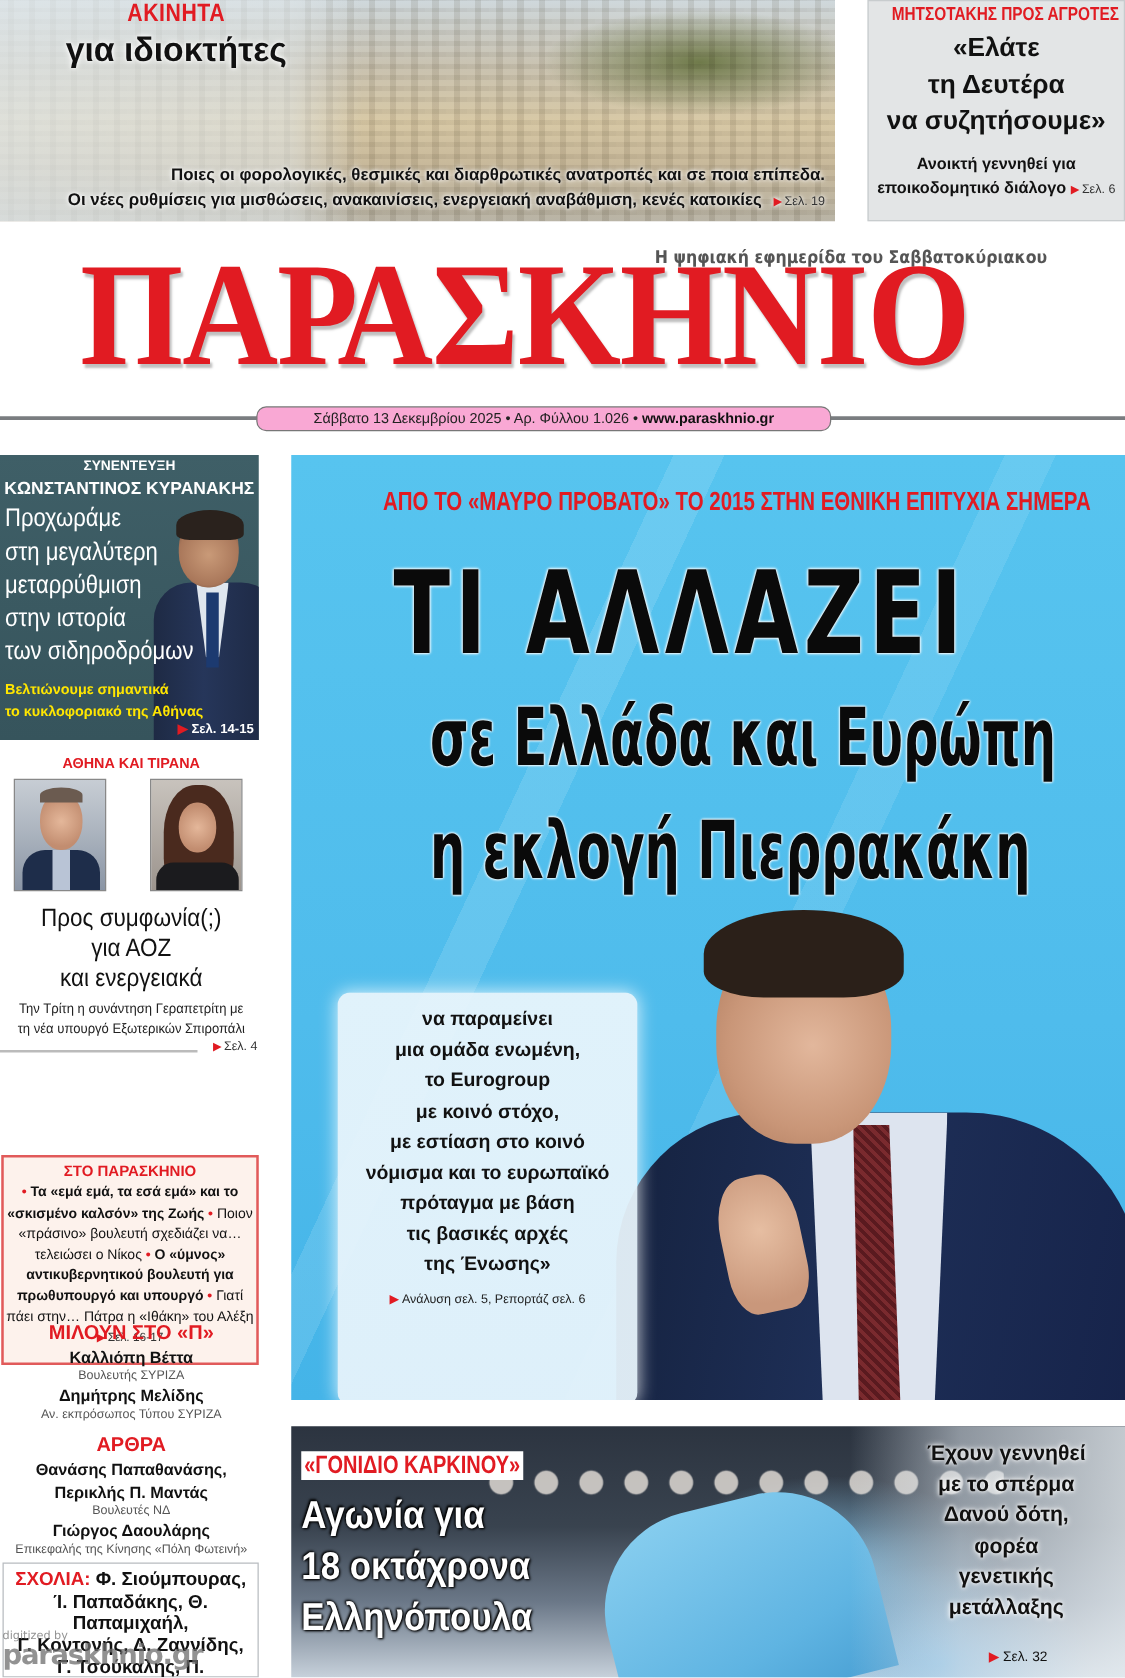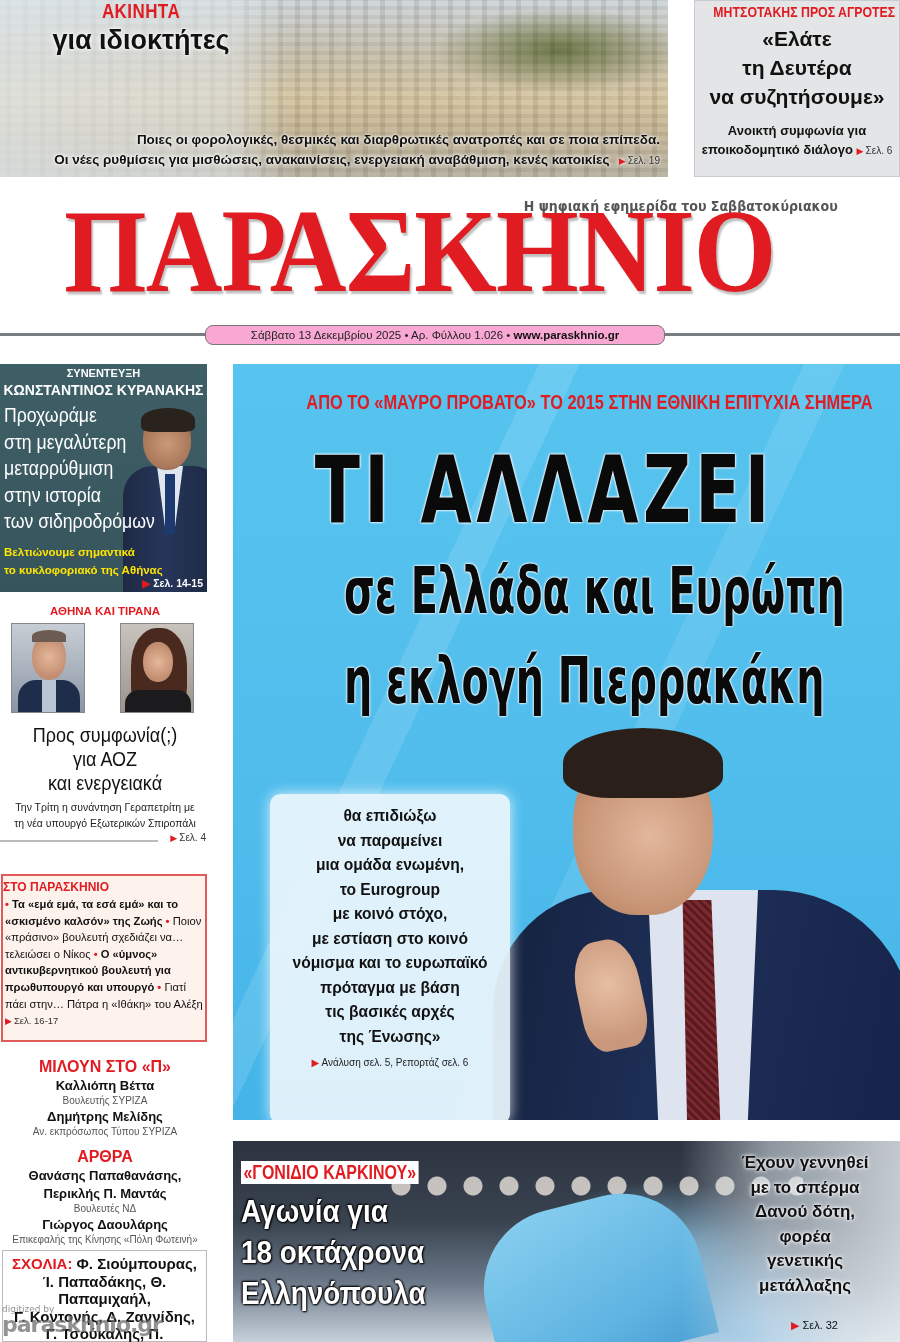--- a/index.html
+++ b/index.html
@@ -136,22 +136,22 @@
   .photo.woman .hair { position: absolute; left: 10px; top: 4px; width: 56px; height: 84px; border-radius: 45% 45% 30% 30%; background: #4a2a1e; }
   .photo.woman .face { left: 22px; top: 18px; width: 30px; height: 40px; }
   .photo.woman .coat { position: absolute; left: 4px; top: 66px; width: 66px; height: 30px; border-radius: 14px 14px 0 0; background: #1b1b1e; }
   .ah-title { font-size: 20px; line-height: 24px; color: #111; margin-top: 6px; transform: scaleX(0.9); }
   .ah-sub { font-size: 11px; line-height: 16px; color: #222; margin-top: 4px; transform: scaleX(0.95); white-space: nowrap; }
   .ah-ref-row { position: relative; height: 14px; margin-top: 1px; }
   .ah-ref-row .rule { position: absolute; left: 0; width: 158px; top: 8px; height: 2px; background: #bbb; }
   .ah-ref-row .page-ref { position: absolute; right: 4px; top: 0; }
 
   .backstage {
-    position: absolute; left: 1px; top: 874px; width: 206px; height: 168px;
-    background: #fdf2ec; border: 2px solid #e15a5a; padding-top: 4px;
+    position: absolute; left: 1px; top: 924px; width: 206px; height: 168px;
+    background: #fdf2ec; border: 2px solid #e15a5a; text-align: center; padding-top: 4px;
   }
   .backstage .section-kicker { font-size: 12px; }
   .bs-text { font-size: 11.2px; line-height: 16.6px; color: #111; margin-top: 2px; padding: 0 2px; }
   .bs-text .bul { color: #e11b22; font-weight: 700; }
   .bs-text b { font-weight: 700; }
   .bs-text .page-ref { font-size: 9.5px; }
 
   .speak { position: absolute; left: 0; top: 1058px; width: 210px; text-align: center; }
   .speak .section-kicker { font-size: 16px; }
   .sp-name { font-size: 13px; font-weight: 700; line-height: 17px; color: #111; margin-top: 1px; }
@@ -293,21 +293,21 @@
 </div>
 
 <div class="top-banner-right">
   <span class="mt-kicker">ΜΗΤΣΟΤΑΚΗΣ ΠΡΟΣ ΑΓΡΟΤΕΣ</span>
   <div class="mt-title">
     <div>«Ελάτε</div>
     <div>τη Δευτέρα</div>
     <div>να συζητήσουμε»</div>
   </div>
   <div class="mt-sub">
-    <div>Ανοικτή συμφωνία για</div>
+    <div>Ανοικτή γεννηθεί για</div>
     <div>
       <span>εποικοδομητικό διάλογο</span>
       <span class="page-ref"><span class="arrow">▶</span><span>Σελ. 6</span></span>
     </div>
   </div>
 </div>
 
 <div class="tagline">Η ψηφιακή εφημερίδα του Σαββατοκύριακου</div>
 <div class="logo">ΠΑΡΑΣΚΗΝΙΟ</div>
 <div class="dateline-rule"></div>
@@ -429,21 +429,20 @@
     <div class="pk-body"></div>
     <div class="pk-shirt"></div>
     <div class="pk-tie"></div>
     <div class="pk-head"></div>
     <div class="pk-hair"></div>
     <div class="pk-hand"></div>
   </div>
 
   <div class="quote-box">
     <div class="quote-text">
-      <div>θα επιδιώξω</div>
       <div>να παραμείνει</div>
       <div>μια ομάδα ενωμένη,</div>
       <div>το Eurogroup</div>
       <div>με κοινό στόχο,</div>
       <div>με εστίαση στο κοινό</div>
       <div>νόμισμα και το ευρωπαϊκό</div>
       <div>πρόταγμα με βάση</div>
       <div>τις βασικές αρχές</div>
       <div>της Ένωσης»</div>
     </div>

